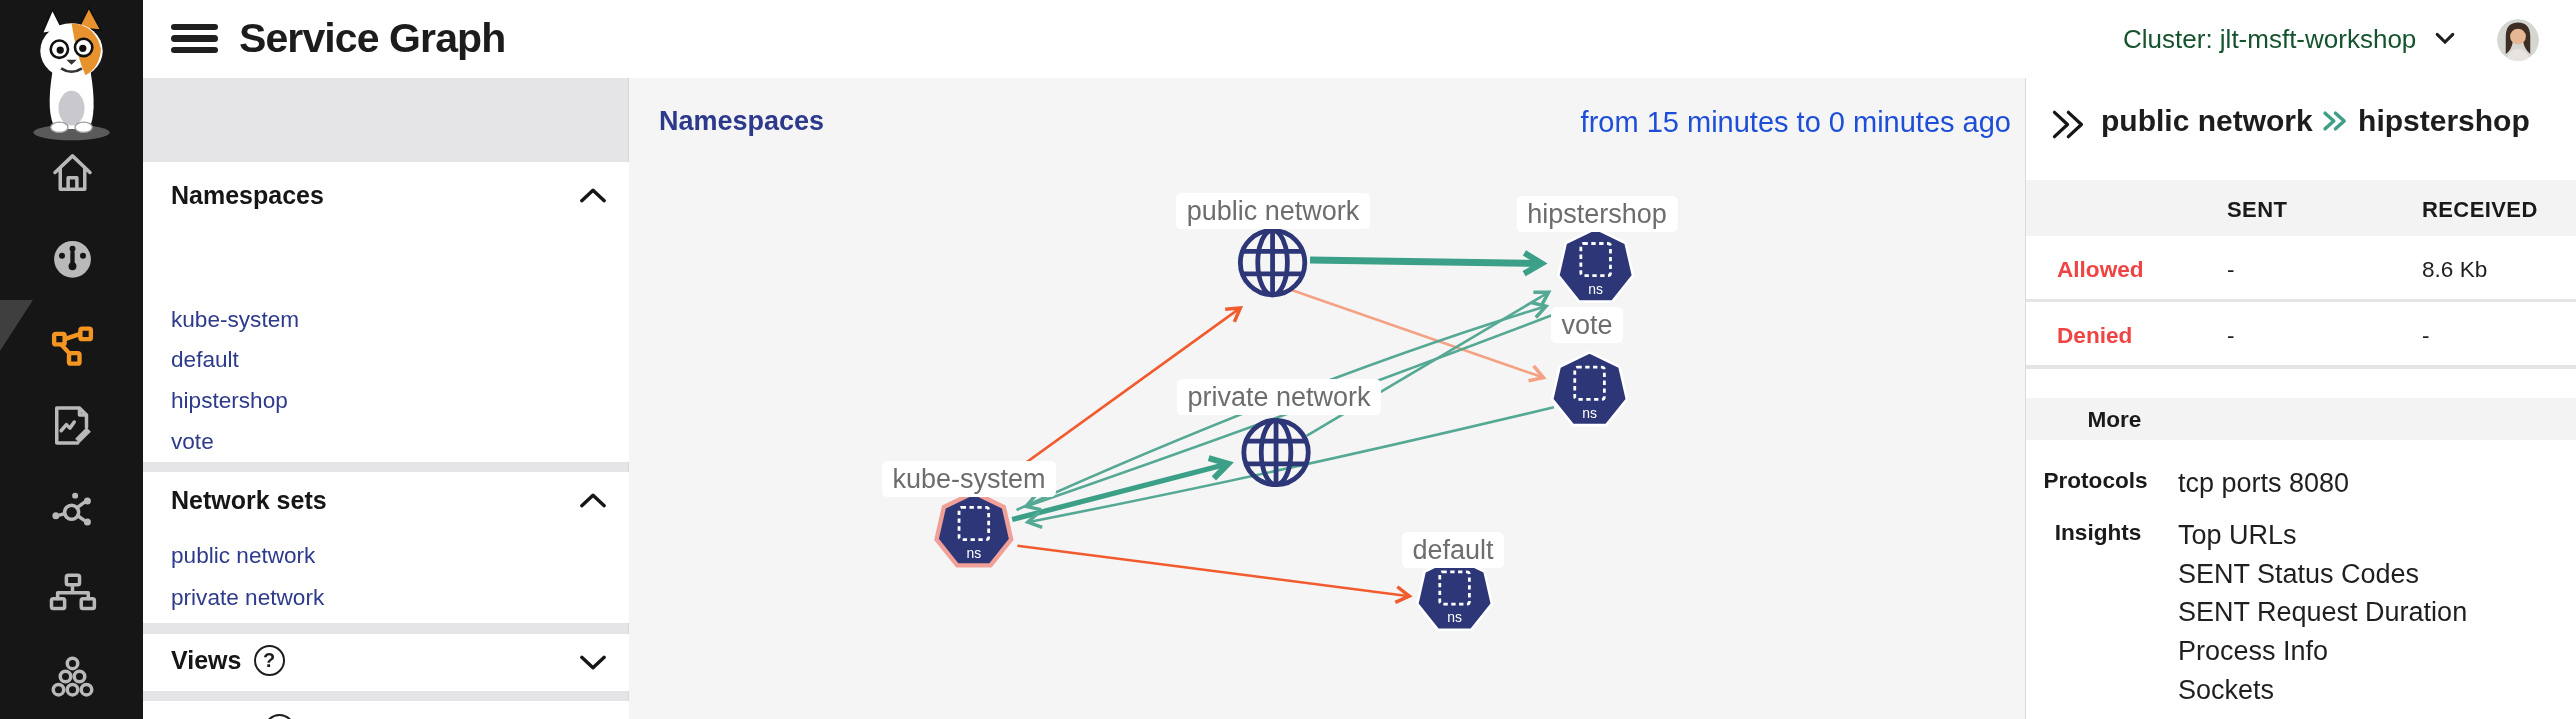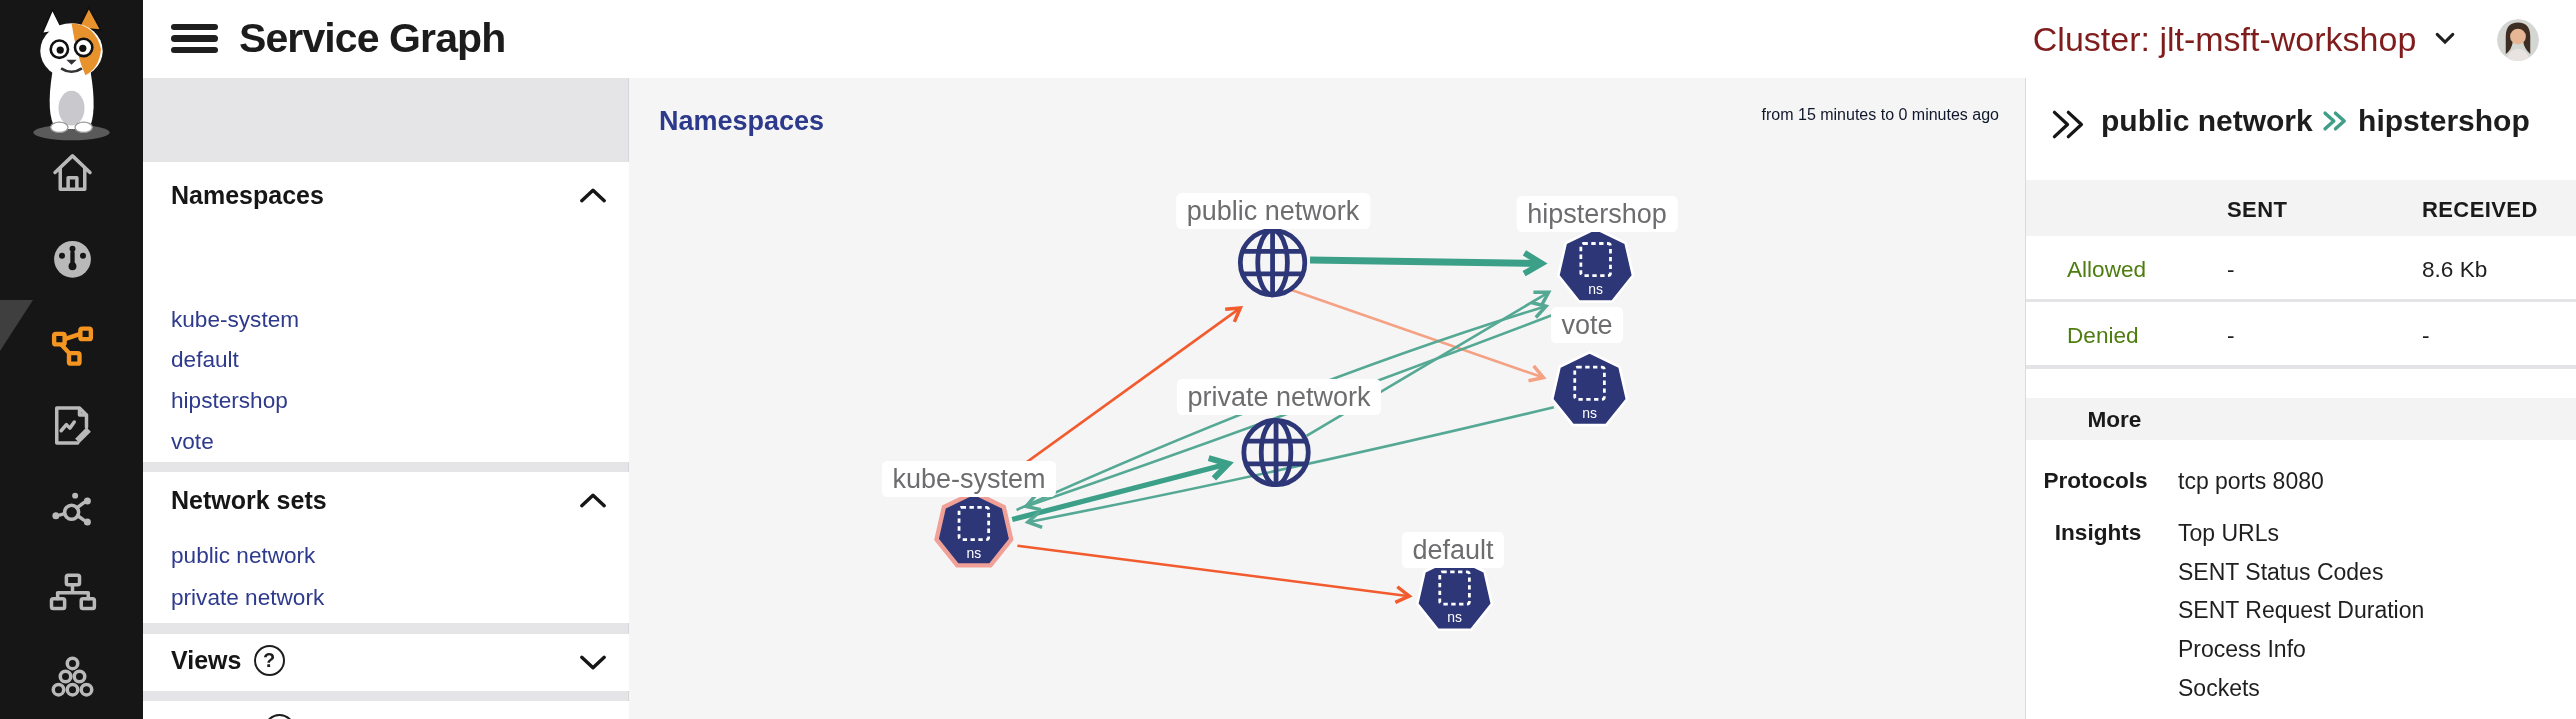--- a/index.html
+++ b/index.html
@@ -14,21 +14,21 @@
   .rail-wedge { position:absolute; left:0; top:300px; width:33px; height:51px;
     background:#3f3f3f; clip-path:polygon(0 0, 100% 0, 0 100%); }
 
   
   .header { position:absolute; left:143px; top:0; width:2433px; height:98px; background:#ffffff;
     border-bottom:1.7px solid #e2e2e2; }
   .hamburger { position:absolute; left:28px; top:19px; width:49px; height:40px; cursor:pointer; }
   .hamburger span { display:block; width:47px; height:6.1px; background:#1f1f1f; border-radius:3.5px; margin:5.2px 0; }
   .app-title { position:absolute; left:96px; top:15px; font-size:41px; font-weight:800; color:#1c1c1c; letter-spacing:-0.9px; }
   .cluster { position:absolute; right:118px; top:0; height:78px; display:flex; align-items:center; gap:15.7px; cursor:pointer; }
-  .cluster-label { font-size:34px; color:#7f1d1d; }
+  .cluster-label { font-size:26px; color:#14532d; }
   .avatar { position:absolute; right:37px; top:19px; width:42px; height:42px; border-radius:50%; overflow:hidden; cursor:pointer; }
 
   
   .left-panel { position:absolute; left:143px; top:78px; width:486px; height:641px; background:#e5e5e7;
     border-right:1.7px solid #d7d7d9; }
   .search-row { position:absolute; left:0; top:0; width:486px; height:73px; background:#ececee; }
   .search-card { position:absolute; left:7px; top:5.2px; width:421px; height:64px; background:#ffffff; border-radius:10.5px;
     display:flex; align-items:center; }
   .search-input { border:none; outline:none; background:transparent; font-family:"Liberation Sans",sans-serif;
     font-size:27px; color:#333; padding-left:22.6px; width:331px; }
@@ -39,40 +39,40 @@
   .side-card { position:absolute; left:0; width:486px; background:#ffffff; }
   .side-head { position:absolute; left:28px; font-size:25px; font-weight:700; color:#161616; display:flex; align-items:center; gap:12.2px; }
   .side-chevron { position:absolute; right:21px; width:30px; height:19px; cursor:pointer; }
   .side-item { position:absolute; left:28px; font-size:22.6px; color:#2e3a8c; cursor:pointer; }
   .help-badge { display:inline-flex; align-items:center; justify-content:center; width:31px; height:31px;
     border:2.6px solid #1d1d1d; border-radius:50%; font-size:20px; font-weight:700; color:#1d1d1d; }
 
   
   .canvas { position:absolute; left:629px; top:78px; width:1396px; height:641px; background:#f5f5f6; }
   .canvas-title { position:absolute; left:30px; top:28px; font-size:27px; font-weight:600; color:#2d3a8c; }
-  .time-range { position:absolute; right:26px; top:28px; font-size:16px; color:#0f172a; }
+  .time-range { position:absolute; right:14px; top:28px; font-size:29px; color:#1d4ed8; }
   .graph-svg { position:absolute; left:0; top:0; width:1396px; height:641px; }
   .node-chip { position:absolute; transform:translateX(-50%); background:#ffffff; border-radius:5.2px;
     padding:2.6px 10.5px; font-size:27px; color:#6d6d70; white-space:nowrap; cursor:pointer; }
 
   
   .right-panel { position:absolute; left:2025px; top:78px; width:551px; height:641px; background:#ffffff;
     border-left:1.7px solid #dadadc; }
   .panel-collapse { position:absolute; left:24.4px; top:30px; width:35px; height:33px; cursor:pointer; }
   .breadcrumb { position:absolute; left:75px; top:26px; display:flex; align-items:center; gap:5.2px; }
   .crumb { font-size:30px; font-weight:600; color:#1d1d1d; cursor:pointer; }
   .crumb-sep { width:35px; height:26px; }
 
   .band { position:absolute; left:0; width:551px; background:#f3f3f4; }
   .t-head { position:absolute; font-size:22px; font-weight:700; color:#1a1a1a; letter-spacing:0.4px;text-align:right; }
-  .t-label { position:absolute; left:41px; font-size:22.6px; font-weight:400; color:#4d7c0f; }
+  .t-label { position:absolute; left:31px; font-size:22.6px; font-weight:700; color:#ef4444; }
   .t-val { position:absolute; font-size:22.6px; color:#1f1f1f; }
   .divider { position:absolute; left:0; width:551px; background:#e4e4e6; }
   .r-label { position:absolute; left:17.4px; width:98px; text-align:right; font-size:22.6px; font-weight:700; color:#1a1a1a; }
-  .insight-item { position:absolute; left:152px; font-size:23px; color:#1f1f1f; }
+  .insight-item { position:absolute; left:152px; font-size:27px; color:#1f1f1f; }
 
   svg .stroke-icon { fill:none; stroke:#b9b9b9; stroke-width:4; stroke-linecap:round; stroke-linejoin:round; }
 </style>
 </head>
 <body>
 
 <div id="app">
 
   <div class="rail">
     <svg class="rail-logo" viewBox="0 0 128 160">

